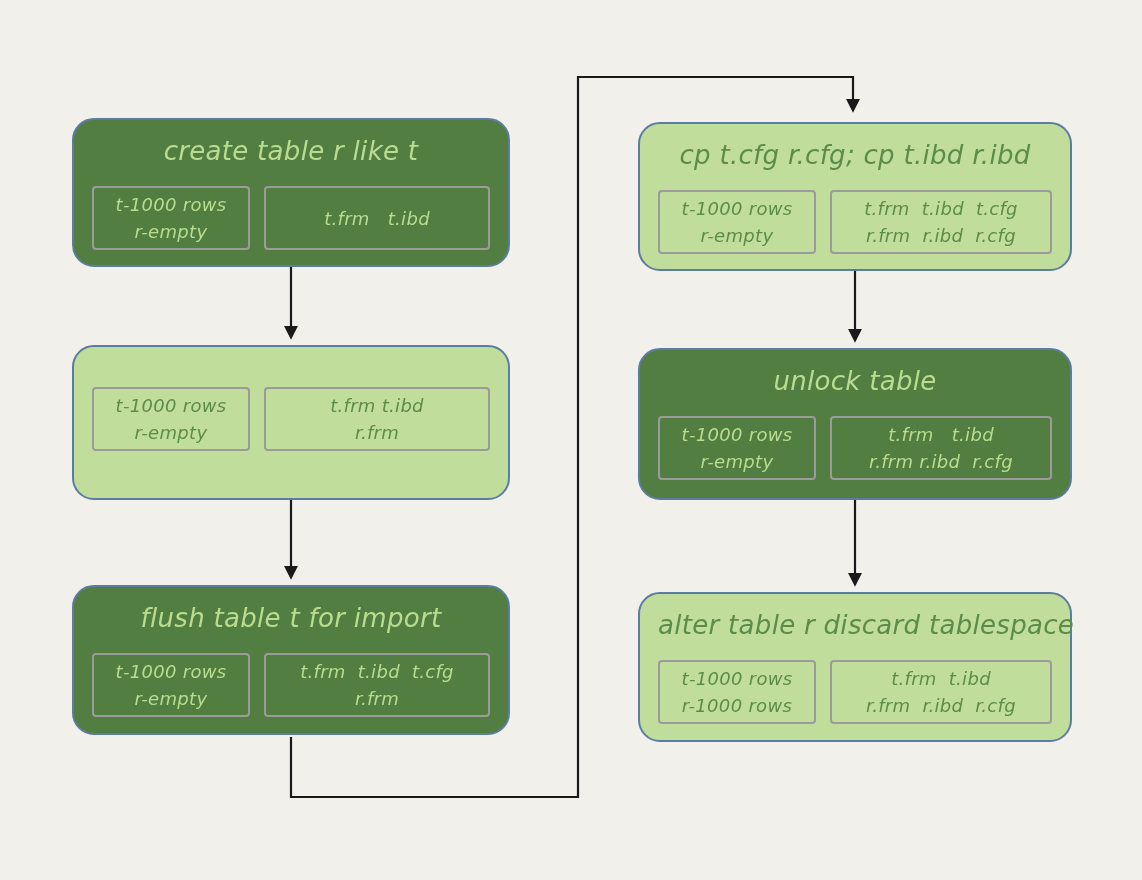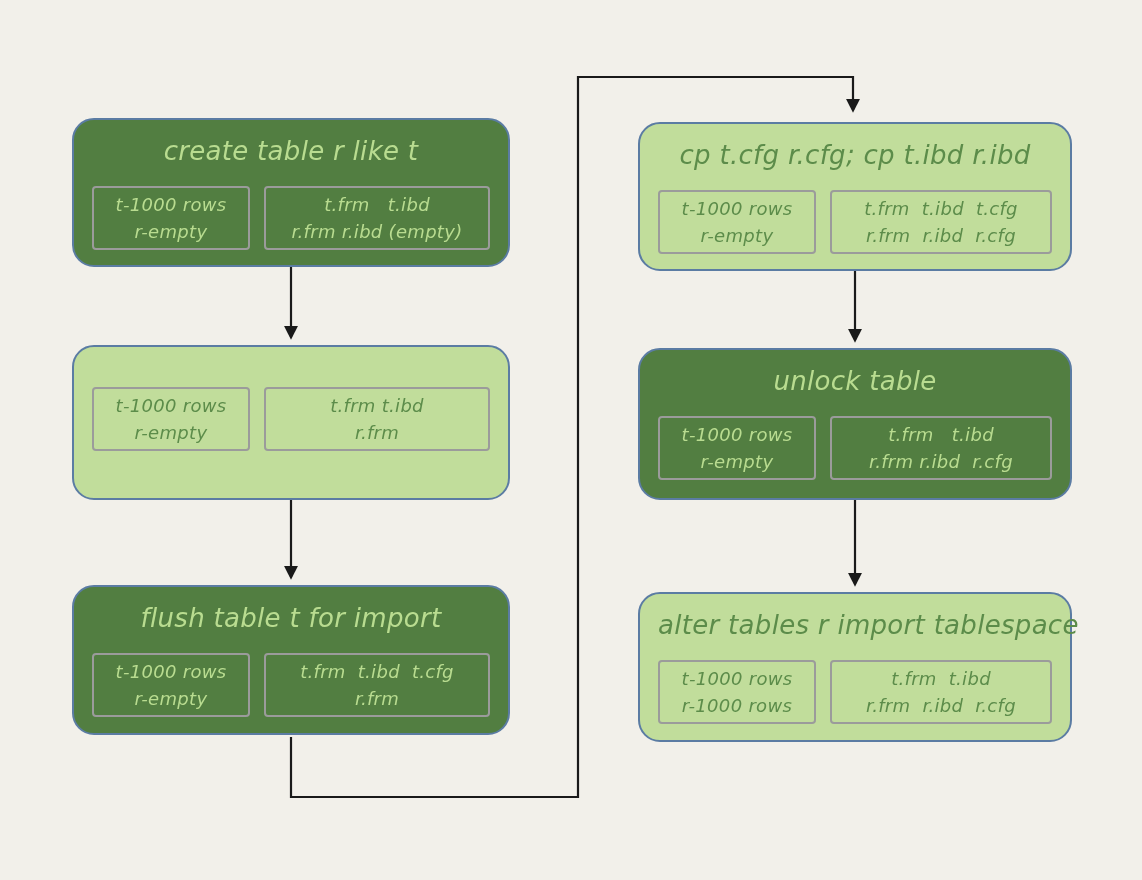--- a/index.html
+++ b/index.html
@@ -85,21 +85,20 @@
 
   <div class="node dark n1">
     <div class="node-title">create table r like t</div>
     <div class="inner-row">
       <div class="pill pill-state">
         <div>t-1000 rows</div>
         <div>r-empty</div>
       </div>
       <div class="pill pill-files">
         <div>t.frm   t.ibd</div>
-        <div>r.frm r.ibd (empty)</div>
       </div>
     </div>
   </div>
 
   <div class="node light n2">
     <div class="inner-row">
       <div class="pill pill-state">
         <div>t-1000 rows</div>
         <div>r-empty</div>
       </div>
@@ -146,21 +145,21 @@
         <div>r-empty</div>
       </div>
       <div class="pill pill-files">
         <div>t.frm   t.ibd</div>
         <div>r.frm r.ibd  r.cfg</div>
       </div>
     </div>
   </div>
 
   <div class="node light n6">
-    <div class="node-title">alter tables r import tablespace</div>
+    <div class="node-title">alter table r discard tablespace</div>
     <div class="inner-row">
       <div class="pill pill-state">
         <div>t-1000 rows</div>
         <div>r-1000 rows</div>
       </div>
       <div class="pill pill-files">
         <div>t.frm  t.ibd</div>
         <div>r.frm  r.ibd  r.cfg</div>
       </div>
     </div>

